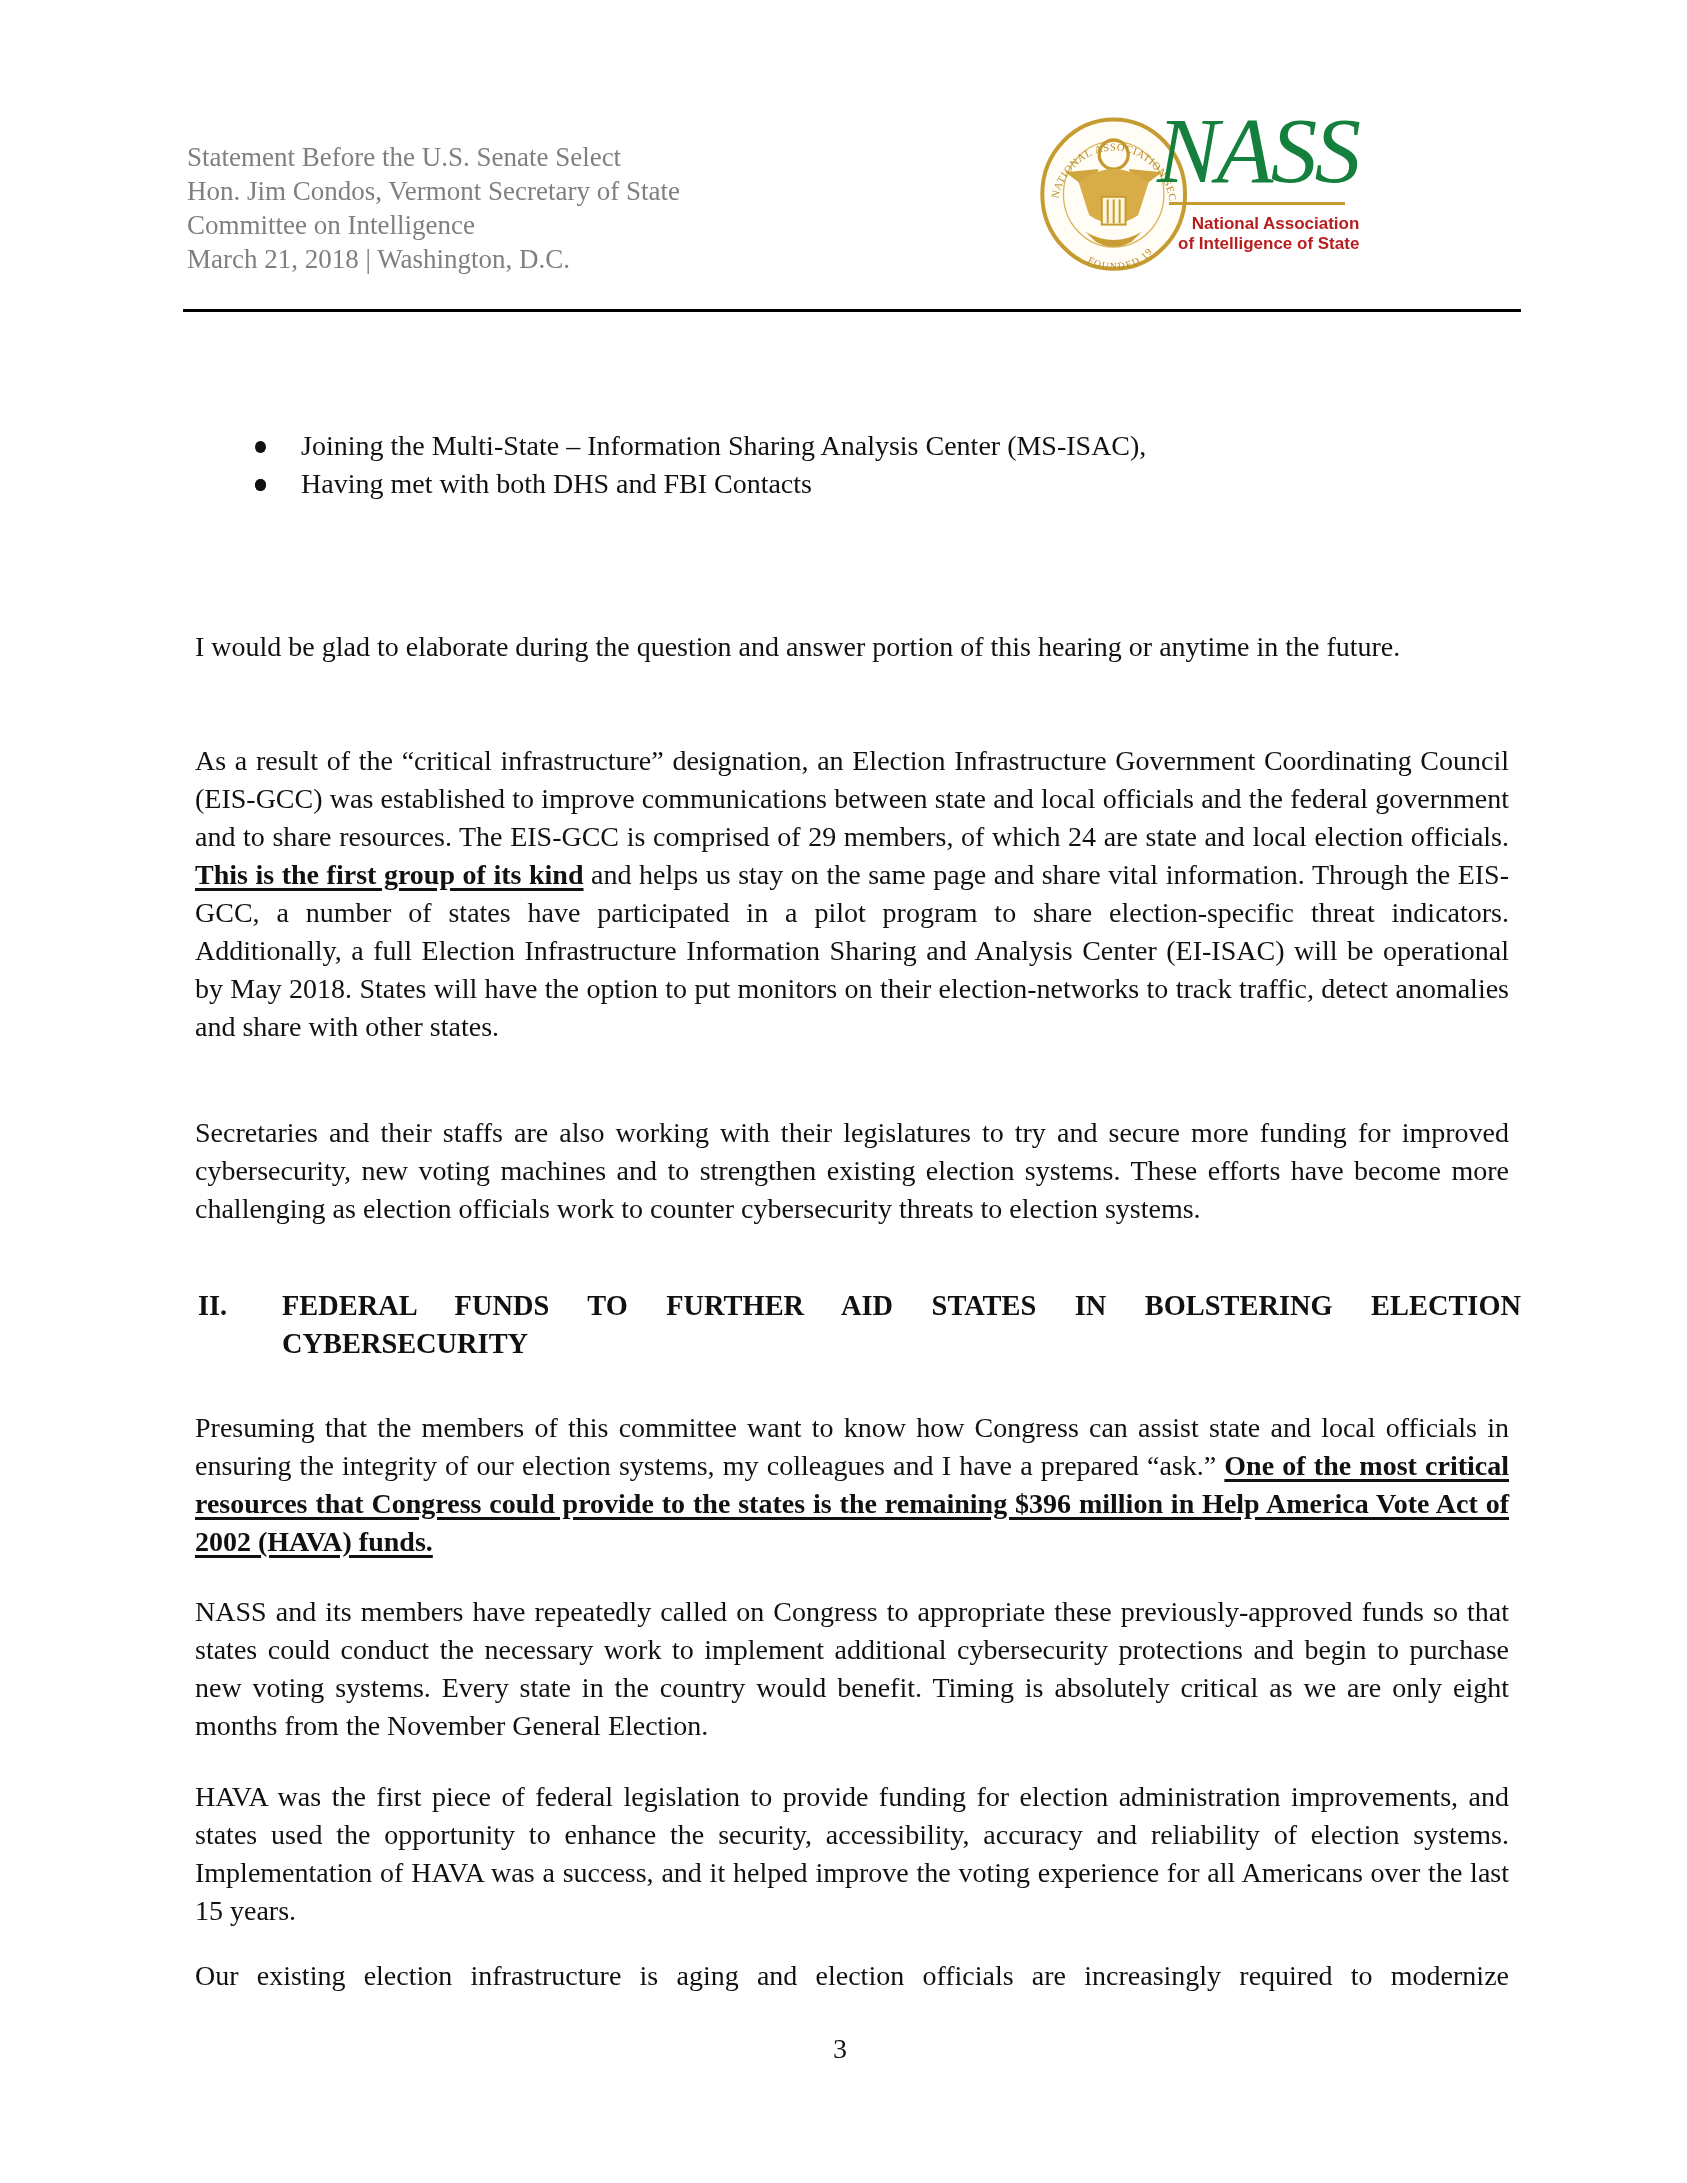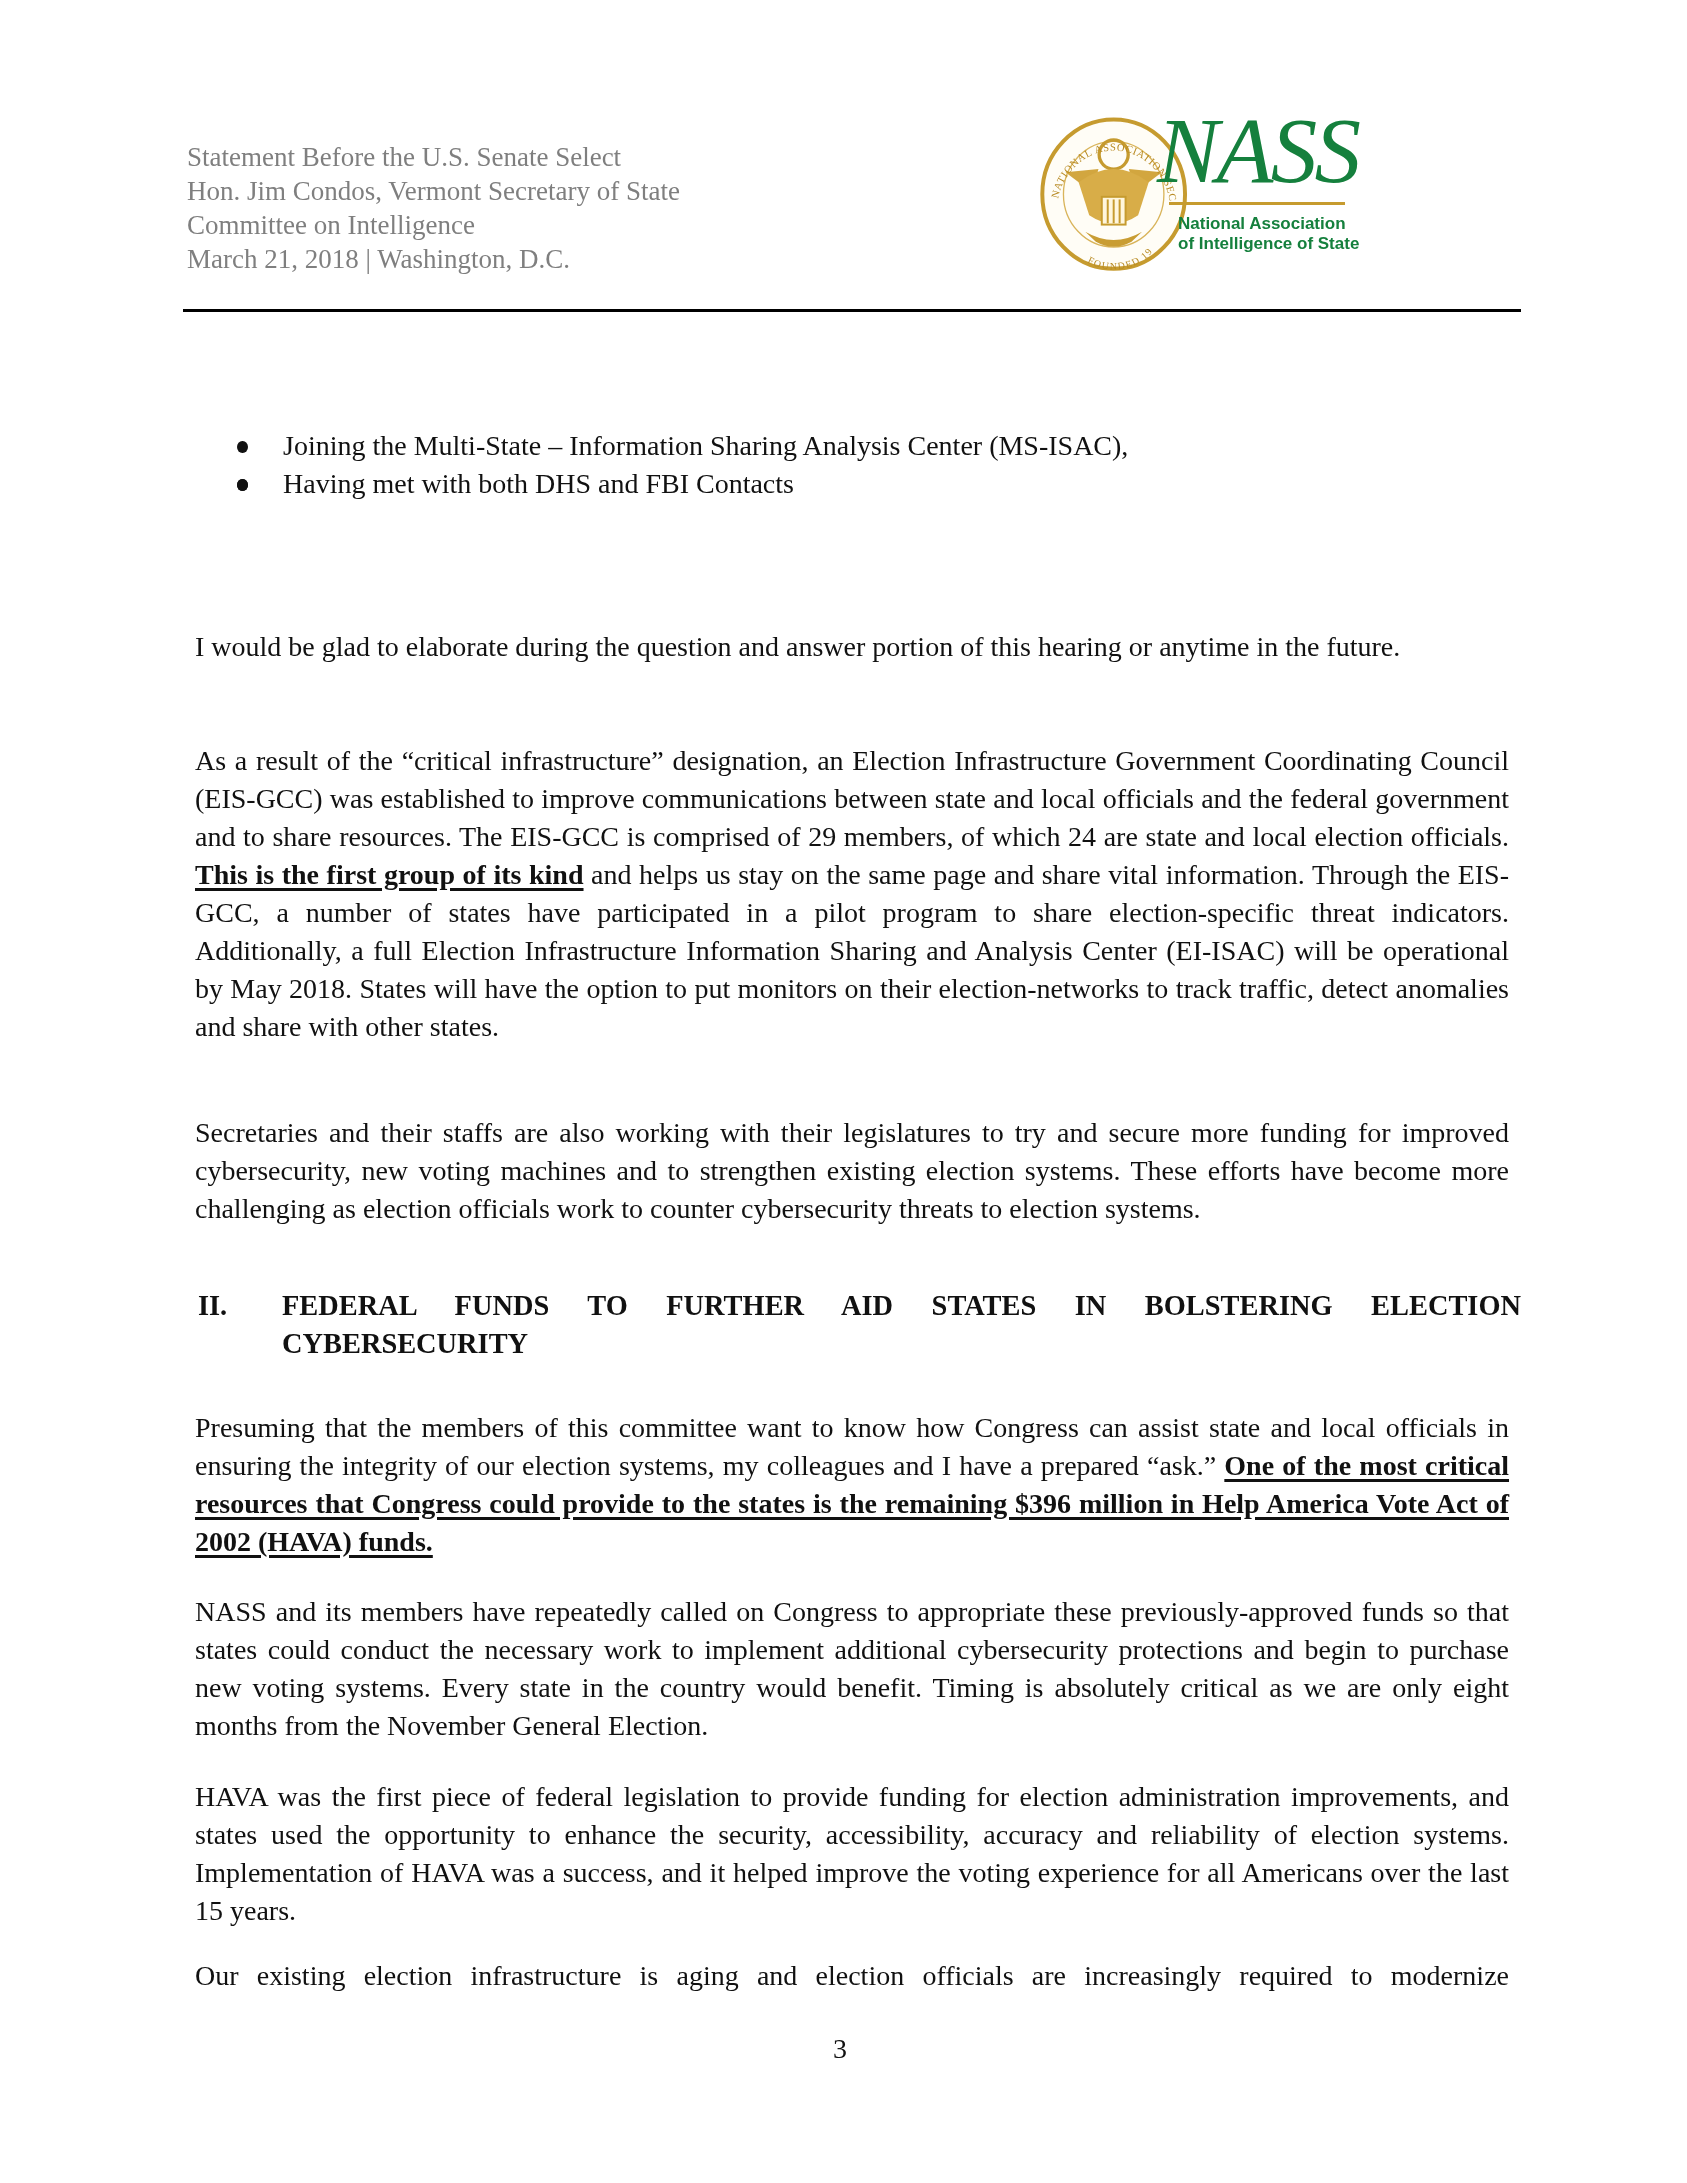--- a/index.html
+++ b/index.html
@@ -7,23 +7,23 @@
            font-family: "Liberation Serif", "DejaVu Serif", serif; color: #111; }
     .header-text { position: absolute; left: 187px; top: 140px; font-size: 27px; line-height: 34px; color: #7f7f7f; }
     .header-text div { white-space: nowrap; }
     .header-rule { position: absolute; left: 183px; top: 309px; width: 1338px; height: 3.3px; background: #000; }
     .logo { position: absolute; left: 1039px; top: 116px; width: 410px; height: 159px; }
     .seal { position: absolute; left: 0; top: 0; width: 152px; height: 159px; }
     .nass-word { position: absolute; left: 118px; top: -12px; font-family: "Liberation Serif", serif; font-style: italic;
                  font-size: 93px; line-height: 93px; color: #15803d; letter-spacing: -2.6px; }
     .logo-rule { position: absolute; left: 130px; top: 86px; width: 176px; height: 2.6px; background: #c69b2f; }
     .logo-sub { position: absolute; left: 139px; top: 98px; font-family: "Liberation Sans", sans-serif; font-weight: bold;
-                font-size: 17px; line-height: 20px; color: #15803d; }
+                font-size: 17px; line-height: 20px; color: #b91c1c; text-align: right; }
     .content { position: absolute; left: 183px; width: 1338px; font-size: 28px; line-height: 38px; color: #111; }
-    .bullets { position: absolute; left: 237px; top: 427px; font-size: 28px; line-height: 38px; }
+    .bullets { position: absolute; left: 255px; top: 427px; font-size: 28px; line-height: 38px; }
     .bullet { position: relative; padding-left: 46px; white-space: nowrap; }
     .bullet .dot { position: absolute; left: 0; top: 14px; width: 10.6px; height: 12px; border-radius: 50%; background: #111; }
     p { margin: 12px; text-align: justify; text-align-last: left; }
     .bu { font-weight: bold; text-decoration: underline; text-decoration-thickness: 2.6px; text-underline-offset: 4px; }
     .heading { position: absolute; left: 198px; top: 1287px; width: 1323px; font-weight: bold; font-size: 28.4px; line-height: 38px; }
     .heading .num { position: absolute; left: 0; top: 0; }
     .heading .txt { position: absolute; left: 84px; top: 0; width: 1239px; text-align: justify; text-align-last: left; }
     .page-num { position: absolute; left: 833px; top: 2033px; font-size: 28px; color: #111; }
   </style>
 </head>

